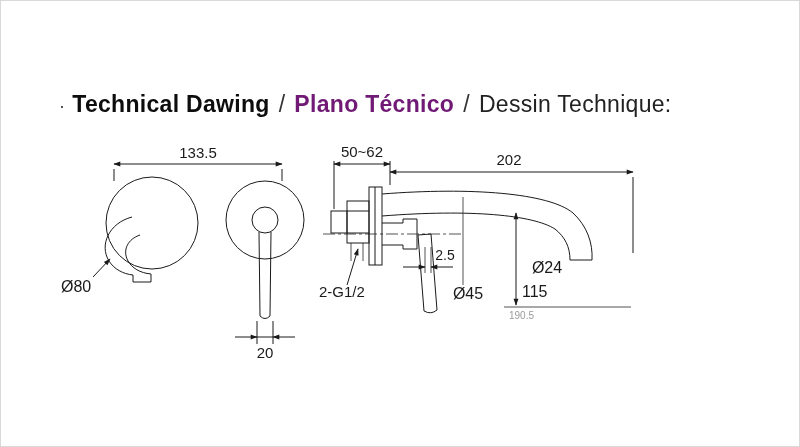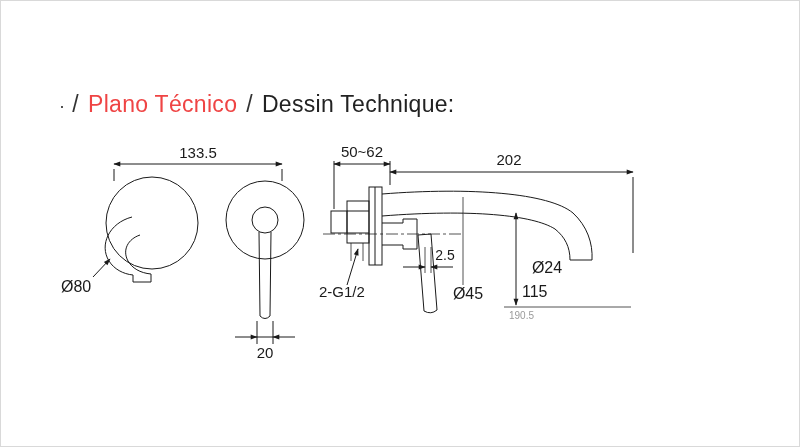--- a/index.html
+++ b/index.html
@@ -23,38 +23,39 @@
     align-items:baseline;
     gap:9px;
     font-size:23px;
     color:#111111;
     letter-spacing:0.3px;
     white-space:nowrap;
   }
   .title .bullet { font-size:18px; color:#333; margin-right:-2px; }
   .title .en { font-weight:700; color:#0d0d0d; }
   .title .sep { font-weight:300; color:#333333; }
-  .title .es { font-weight:400; color:#ef4444; }
+  .title .es { font-weight:700; color:#701a75; }
   .title .fr { font-weight:400; color:#222222; }
   svg.drawing {
     position:absolute;
     left:0; top:0;
   }
   svg text {
     font-family:"Liberation Sans", sans-serif;
     fill:#1a1a1a;
   }
 </style>
 </head>
 <body>
 
 <div class="page">
 
   <div class="title">
     <span class="bullet">·</span>
+    <span class="en">Technical Dawing</span>
     <span class="sep">/</span>
     <span class="es">Plano Técnico</span>
     <span class="sep">/</span>
     <span class="fr">Dessin Technique:</span>
   </div>
 
   <svg class="drawing" width="800" height="447" viewBox="0 0 800 447">
     <defs>
       <marker id="arr" viewBox="0 0 10 10" refX="9" refY="5" markerWidth="9" markerHeight="7" orient="auto-start-reverse">
         <path d="M0,1.5 L10,5 L0,8.5 Z" fill="#1a1a1a"></path>

